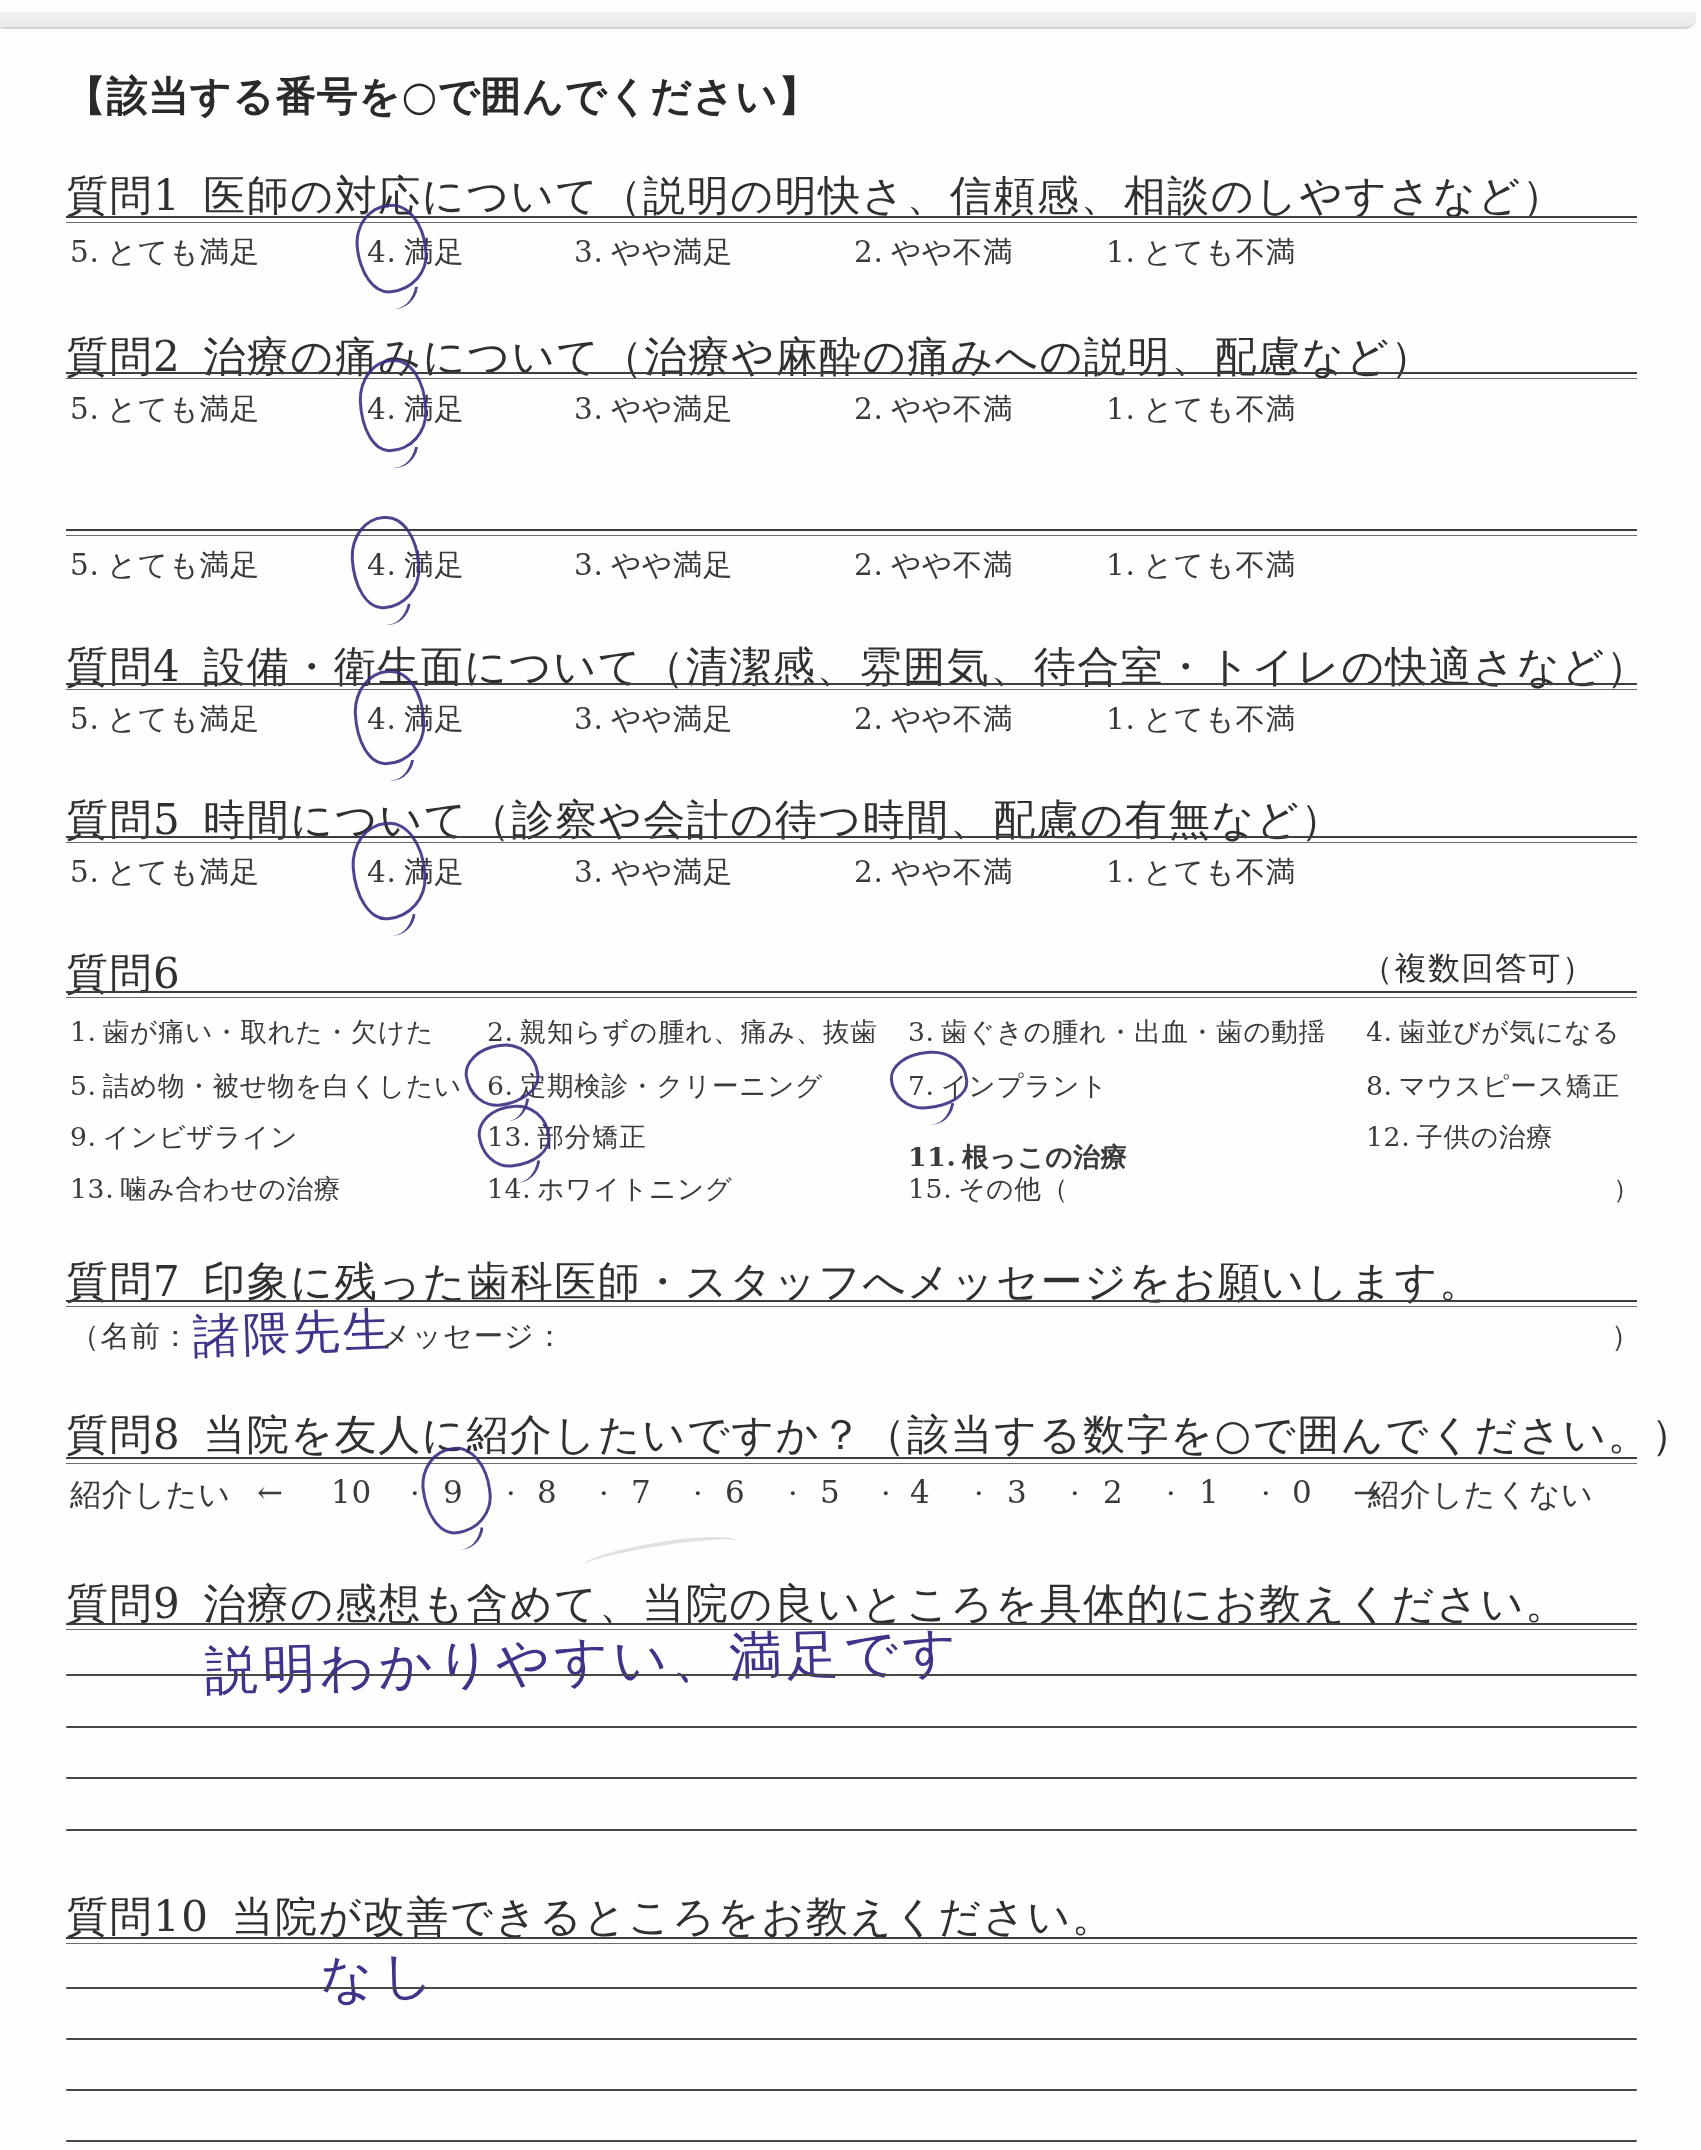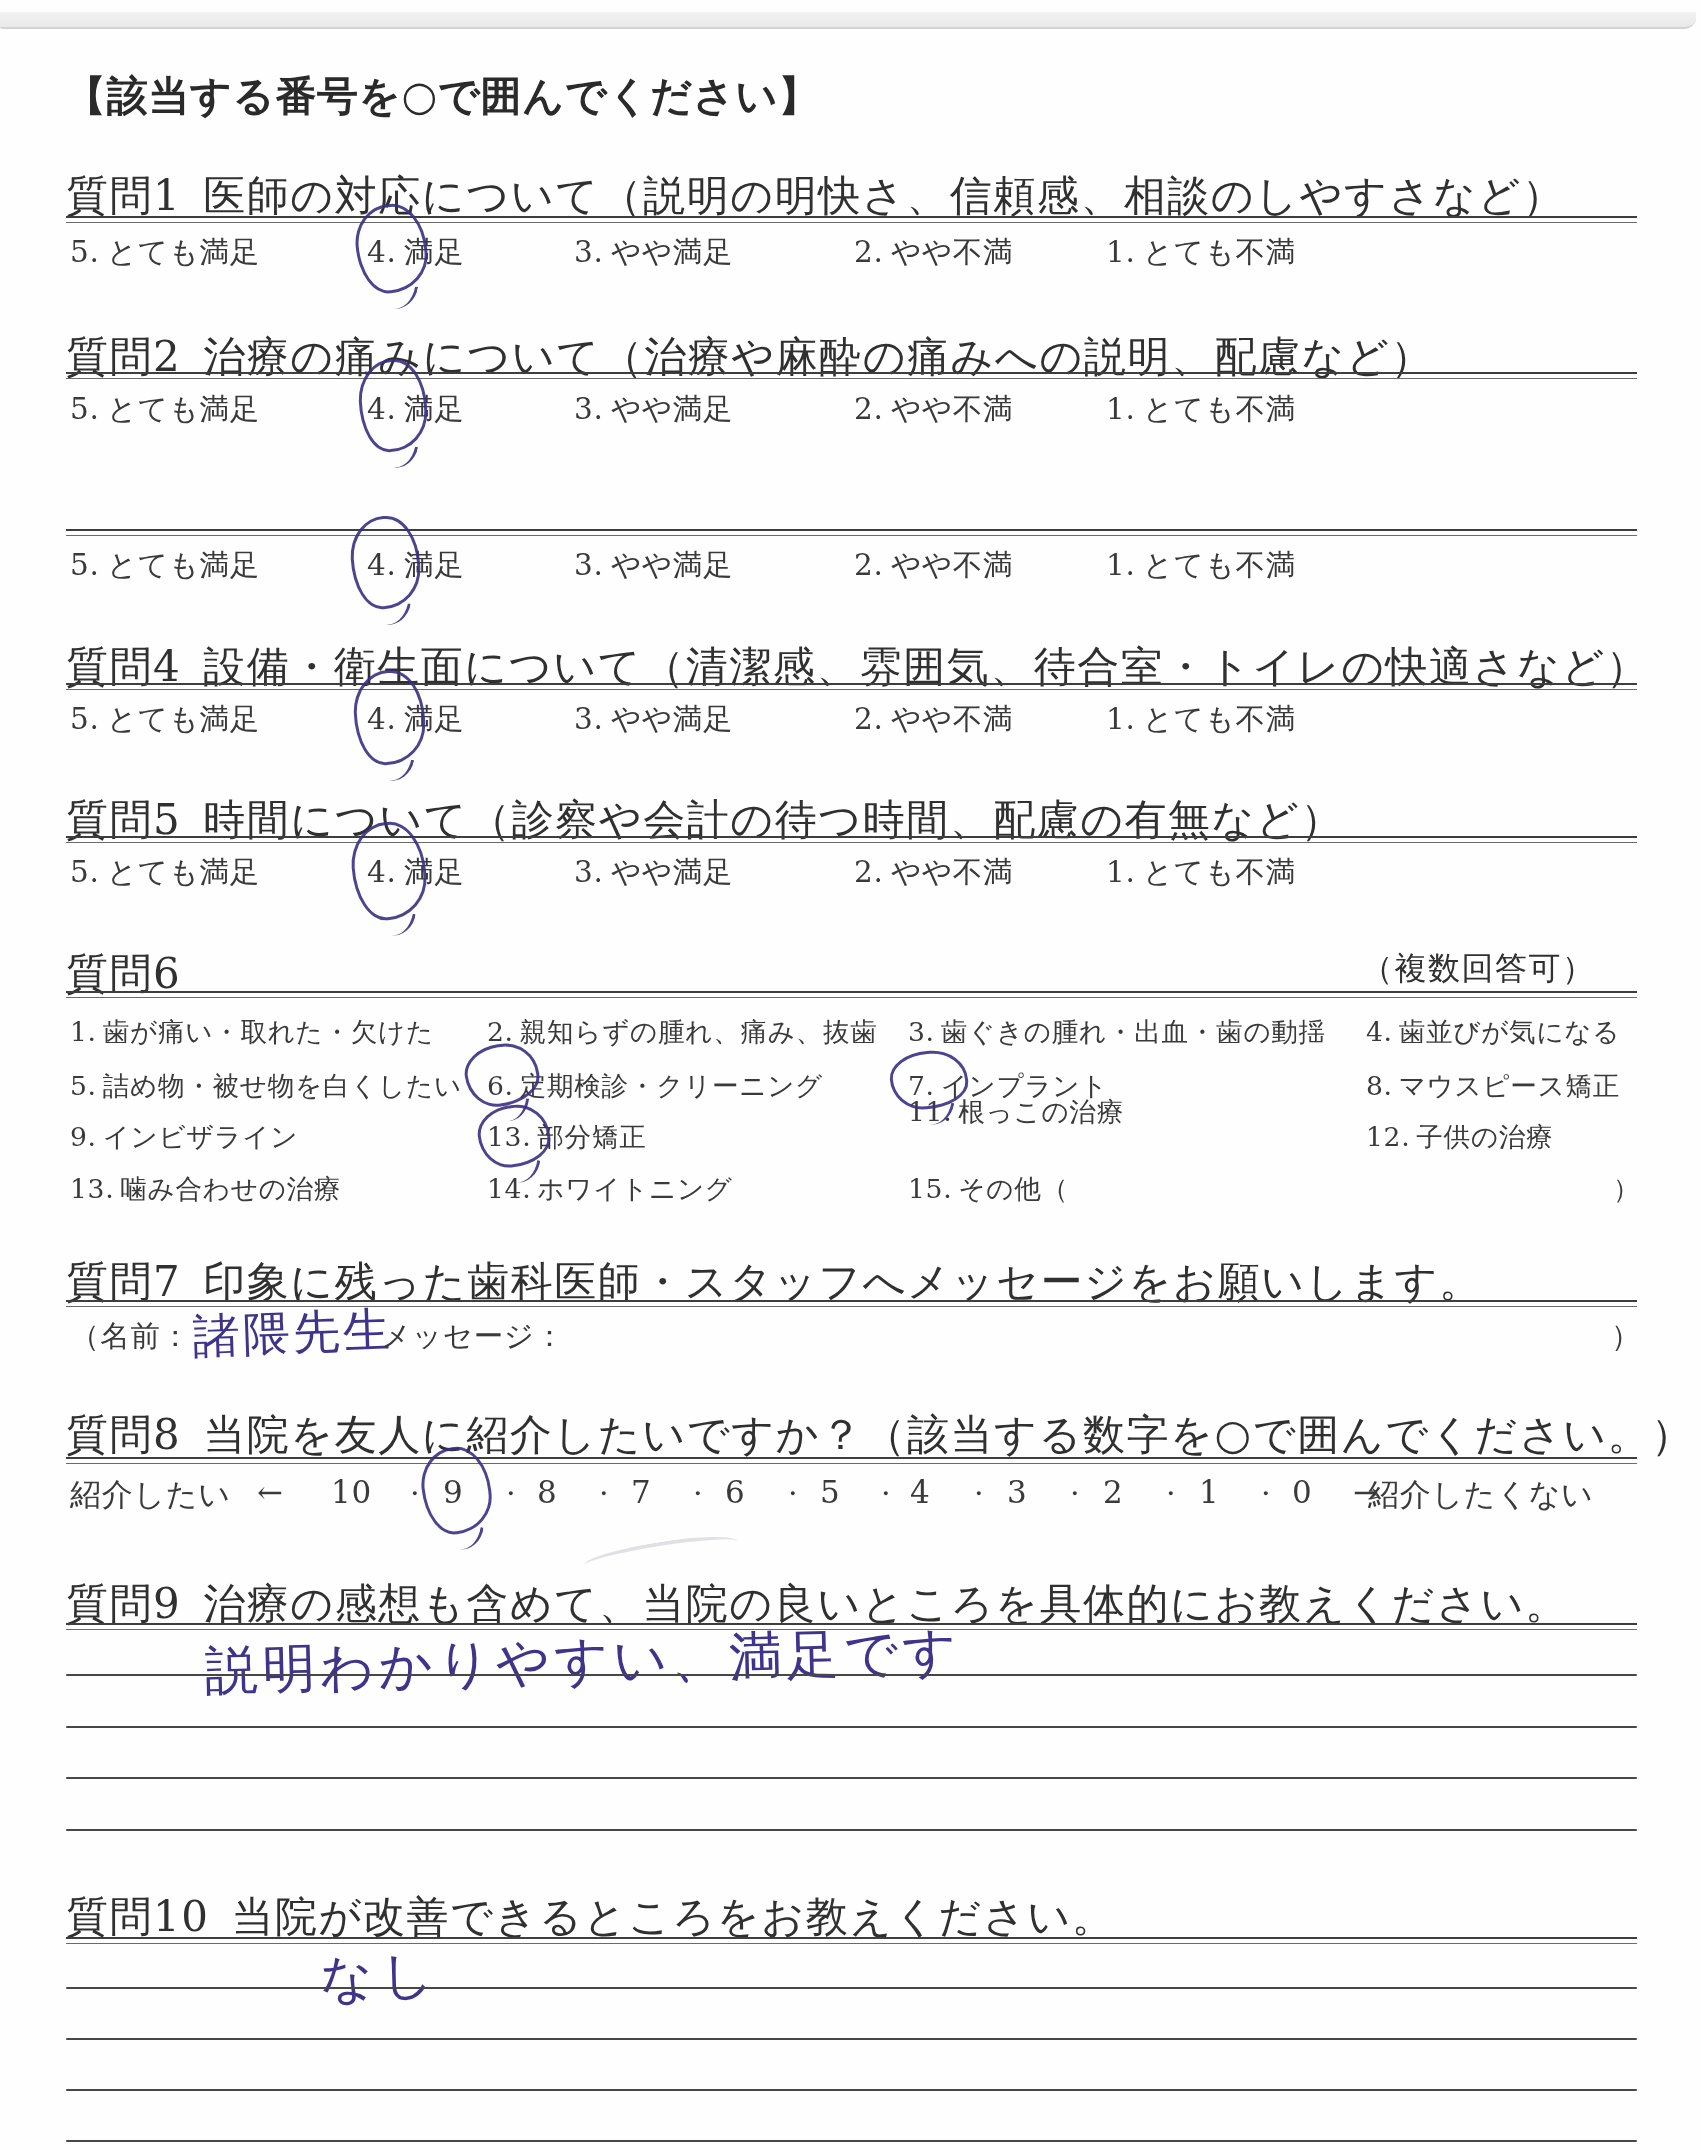--- a/index.html
+++ b/index.html
@@ -148,21 +148,21 @@
   <span class="abs sopt" style="left:908px;top:1014px;"><span class="n">3.</span><span>歯ぐきの腫れ・出血・歯の動揺</span></span>
   <span class="abs sopt" style="left:1366px;top:1014px;"><span class="n">4.</span><span>歯並びが気になる</span></span>
 
   <span class="abs sopt" style="left:70px;top:1068px;"><span class="n">5.</span><span>詰め物・被せ物を白くしたい</span></span>
   <span class="abs sopt" style="left:487px;top:1068px;"><span class="n">6.</span><span>定期検診・クリーニング</span></span>
   <span class="abs sopt" style="left:908px;top:1068px;"><span class="n">7.</span><span>インプラント</span></span>
   <span class="abs sopt" style="left:1366px;top:1068px;"><span class="n">8.</span><span>マウスピース矯正</span></span>
 
   <span class="abs sopt" style="left:70px;top:1119px;"><span class="n">9.</span><span>インビザライン</span></span>
   <span class="abs sopt" style="left:487px;top:1119px;"><span class="n">13.</span><span>部分矯正</span></span>
-  <span class="abs sopt" style="left:908px;top:1094px;"><span class="n">11.</span><span>根っこの治療</span></span>
+  <span class="abs sopt" style="left:908px;top:1139px;font-weight:bold;"><span class="n">11.</span><span>根っこの治療</span></span>
   <span class="abs sopt" style="left:1366px;top:1119px;"><span class="n">12.</span><span>子供の治療</span></span>
 
   <span class="abs sopt" style="left:70px;top:1171px;"><span class="n">13.</span><span>噛み合わせの治療</span></span>
   <span class="abs sopt" style="left:487px;top:1171px;"><span class="n">14.</span><span>ホワイトニング</span></span>
   <span class="abs sopt" style="left:908px;top:1171px;"><span class="n">15.</span><span>その他（</span></span>
   <span class="abs sopt" style="left:1613px;top:1171px;">）</span>
 
   <div class="abs hand-circle" style="left:465px;top:1044px;width:68px;height:56px;transform:rotate(-8deg);"></div>
   <div class="abs hand-circle" style="left:890px;top:1051px;width:72px;height:52px;transform:rotate(-4deg);"></div>
   <div class="abs hand-circle" style="left:478px;top:1105px;width:66px;height:56px;transform:rotate(-6deg);"></div>

